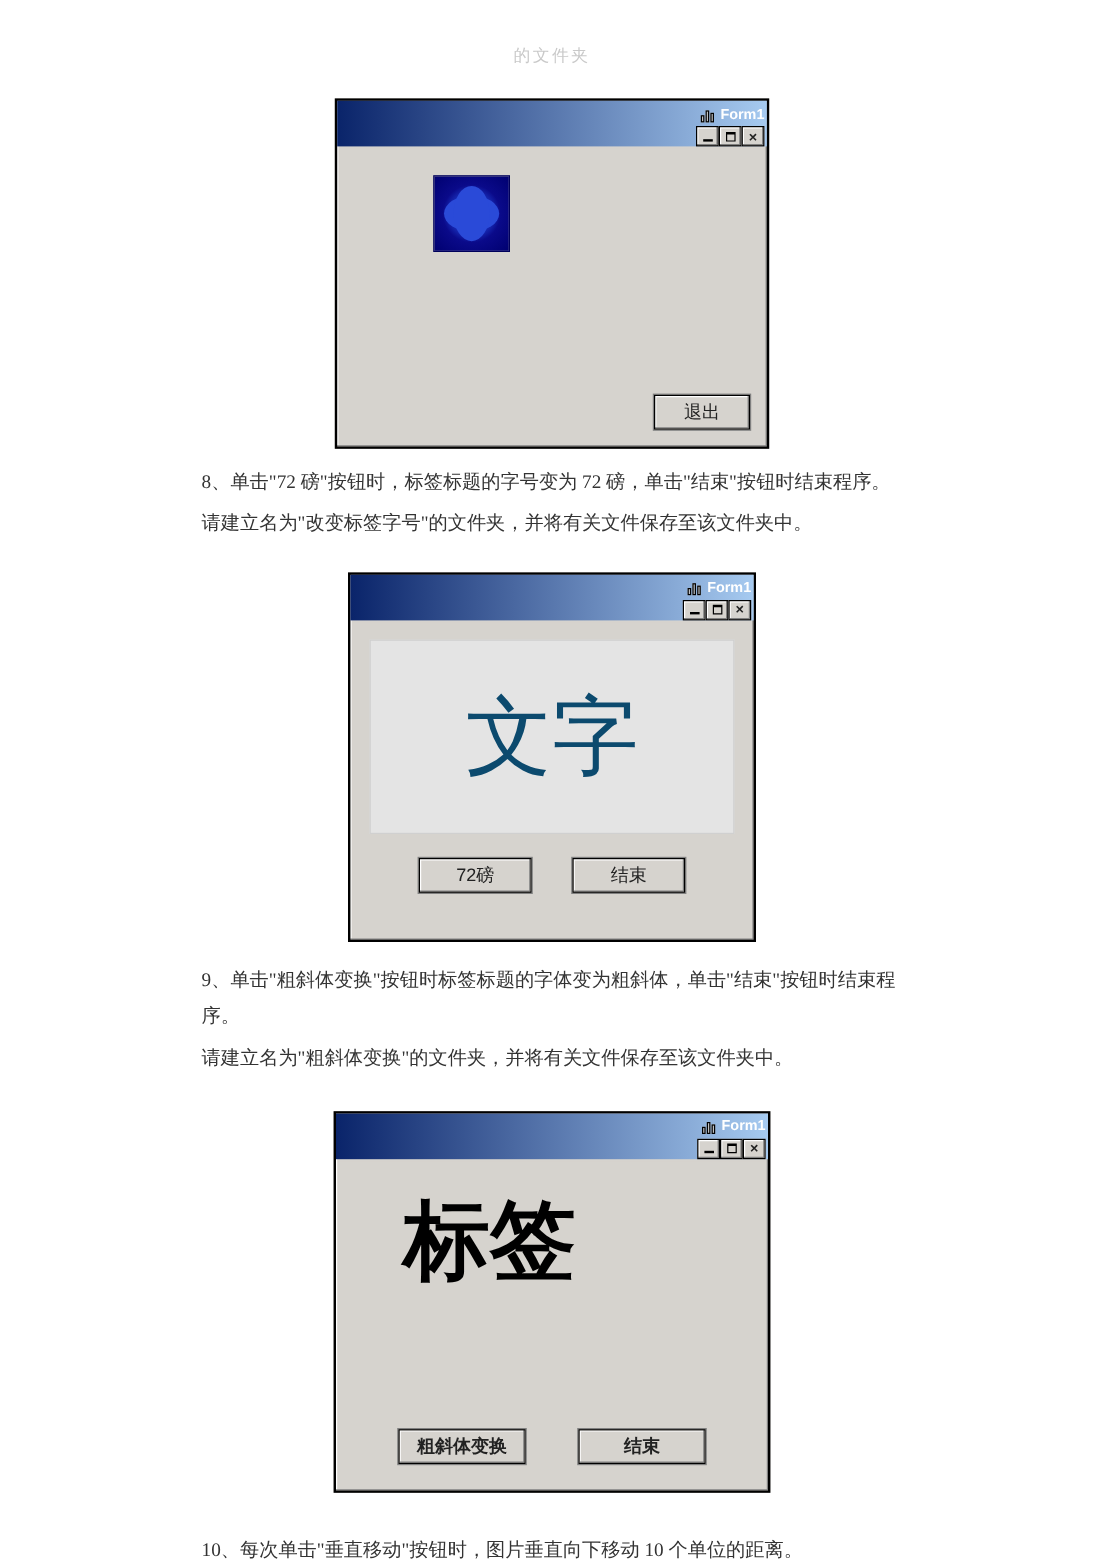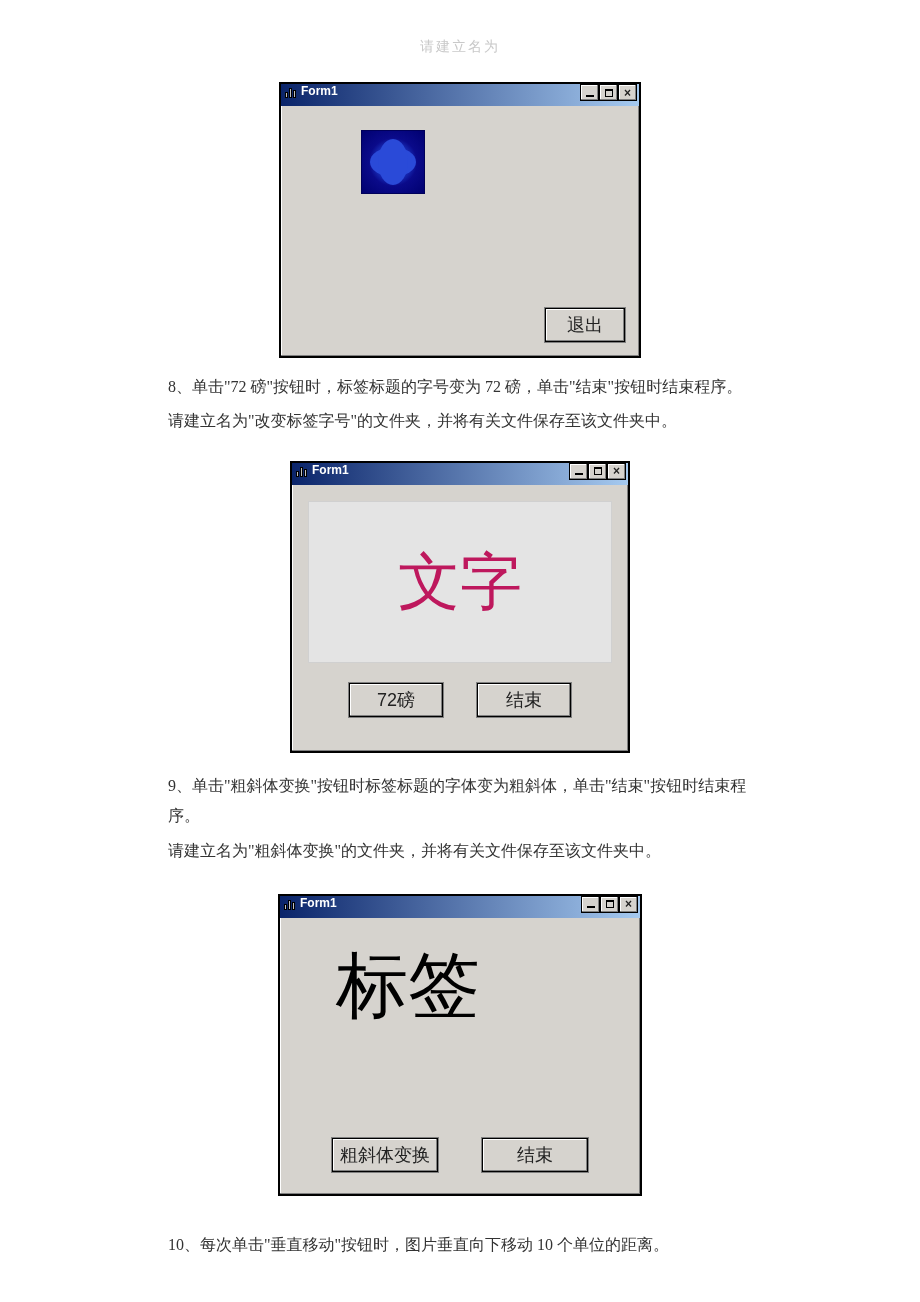--- a/index.html
+++ b/index.html
@@ -32,25 +32,26 @@
   
   .win {
     margin: 0 auto;
     border: 2px solid #000;
     background: #d6d3ce;
     box-shadow: inset -1px -1px 0 #808080, inset 1px 1px 0 #fff;
     padding-bottom: 2px;
     box-sizing: border-box;
   }
   .titlebar {
-    height: 22px;
+    height: 38px;
     background: linear-gradient(to right, #0a246a, #a6caf0);
     display: flex;
-    align-items: flex-start;
+    align-items: flex-end;
     padding: 0 2px;
+    flex-direction: column;
   }
   .title-left {
     display: flex;
     align-items: center;
     gap: 4px;
     flex: 1;
     min-width: 0;
   }
   .title-icon {
     width: 14px; height: 14px;
@@ -88,21 +89,21 @@
     position: relative;
     box-sizing: border-box;
   }
 
   .btn9x {
     display: inline-block;
     background: #d6d3ce;
     border: 1px solid #000;
     box-shadow: inset -1px -1px 0 #808080, inset 1px 1px 0 #fff, 0 0 0 1px #808080;
     font-family: "SimSun", Arial, sans-serif;
-    font-size: 18px;
+    font-size: 15px;
     text-align: center;
     padding: 4px 0;
     user-select: none;
   }
 
   
   .win1 { width: 362px; }
   .win1 .client { height: 244px; }
   .win1-shape {
     position: absolute;
@@ -124,54 +125,54 @@
   
   .win2 { width: 340px; }
   .win2 .client { height: 260px; padding: 14px; }
   .win2-panel {
     background: #e4e4e4;
     height: 160px;
     display: flex; align-items: center; justify-content: center;
     border: 1px solid #d0d0d0;
   }
   .win2-big {
-    color: #be185d;
+    color: #0c4a6e;
     font-family: "SimSun", serif;
-    font-size: 62px;
+    font-size: 72px;
     line-height: 1;
   }
   .win2-row {
     display: flex; justify-content: center; gap: 34px;
     margin-top: 20px;
   }
   .win2-row .btn9x { width: 92px; }
 
   
   .win3 { width: 364px; }
-  .win3 .client { height: 270px; padding: 0; text-align: center; }
+  .win3 .client { height: 270px; padding: 0; text-align: center; font-weight: bold; }
   .win3-label {
     font-family: "SimSun", serif;
     font-size: 72px;
     color: #000;
     position: absolute;
     left: 54px; top: 18px;
   }
   .win3-row {
     position: absolute;
     left: 0; right: 0; bottom: 18px;
     display: flex; justify-content: center; gap: 44px; align-items: flex-end;
   }
   .win3-row .btn9x { width: 104px; }
 </style>
 </head>
 <body>
 
 <div class="page">
 
-  <div class="header-text">请建立名为</div>
+  <div class="header-text">的文件夹</div>
 
   <div class="win win1">
     <div class="titlebar">
       <div class="title-left">
         <div class="title-icon">
           <span style="height:6px"></span>
             <span style="height:10px"></span>
             <span style="height:8px"></span>
         </div>
         <span class="title-text">Form1</span>

